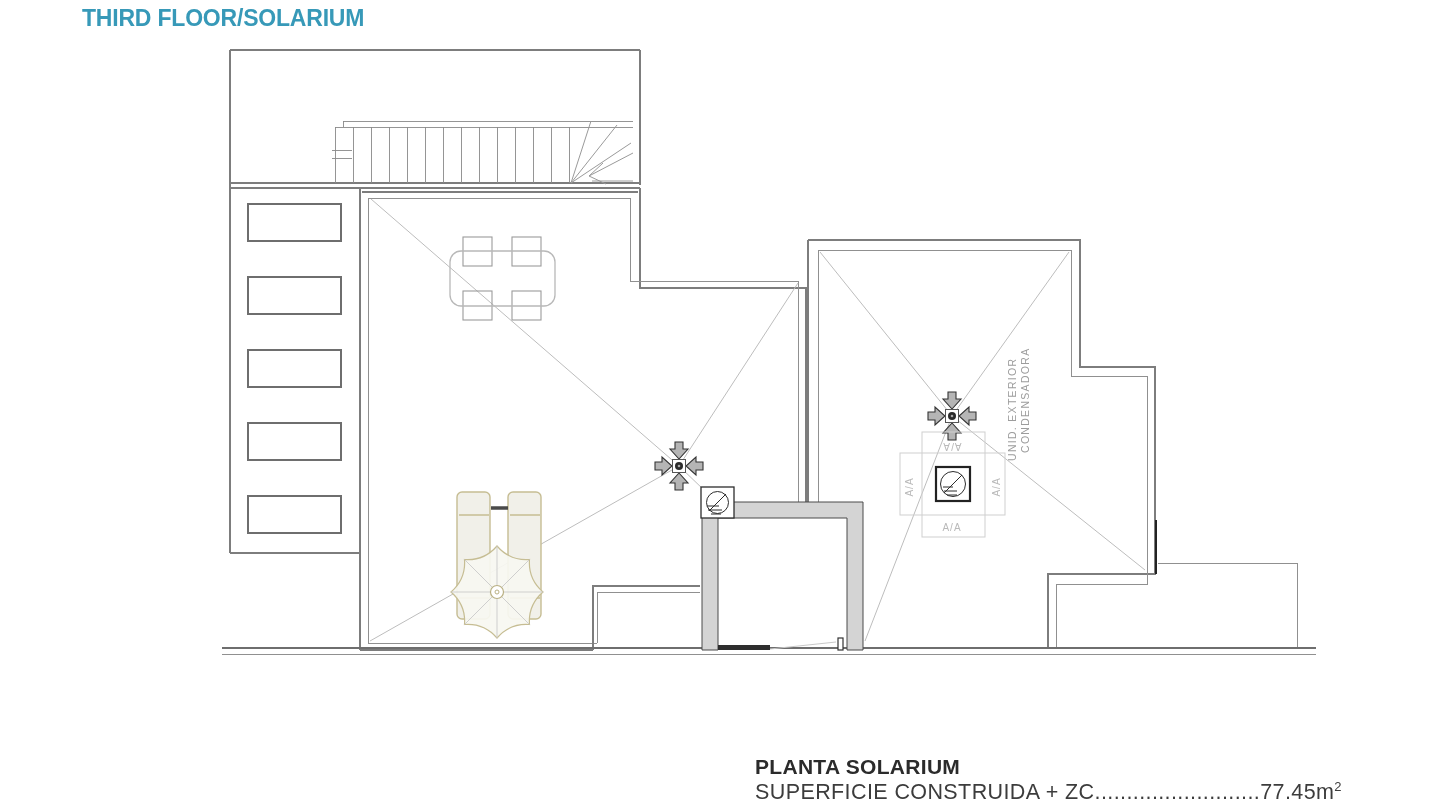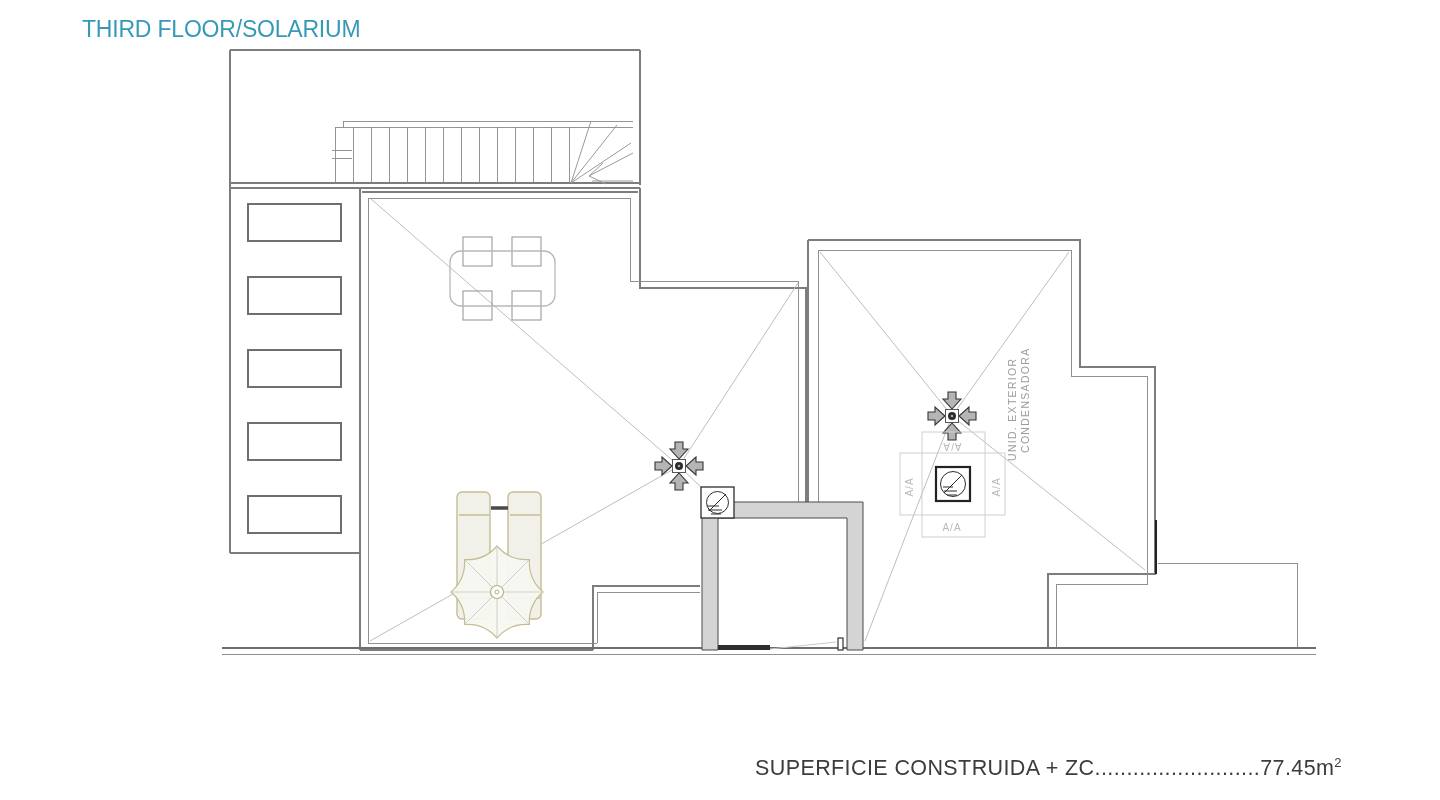--- a/index.html
+++ b/index.html
@@ -1,18 +1,18 @@
 <!DOCTYPE html>
 <html><head>
 <meta charset="utf-8">
 <style>
   html,body{margin:0;padding:0;background:#fff;}
   body{width:1440px;height:800px;overflow:hidden;position:relative;
        font-family:"Liberation Sans", sans-serif;}
-  .page-title{position:absolute;left:82px;top:16px;font-size:23px;font-weight:400;
+  .page-title{position:absolute;left:82px;top:5px;font-size:23px;font-weight:700;
        letter-spacing:-0.2px;color:#3799b8;white-space:nowrap;}
   svg{position:absolute;left:0;top:0;}
   
   .w  {stroke:#7d7d7d;stroke-width:1.1;fill:none;}
   .wi {stroke:#909090;stroke-width:1;fill:none;}
   .crisp{shape-rendering:crispEdges;}
   .mid{stroke:#6e6e6e;stroke-width:1.2;fill:none;}
   .slope{stroke:#bdbdbd;stroke-width:1;fill:none;}
   .lt {stroke:#cfcfcf;stroke-width:1;fill:none;}
   .dk {stroke:#222;fill:none;}
@@ -162,14 +162,15 @@
       <circle cx="717.5" cy="502.5" r="11" class="symln" stroke-width="1.2" fill="#fff"></circle>
       <path class="symln" d="M709,511 L726,494 M707,506 H719 M708,510 H722 M711,514 H721"></path>
     </g>
     <rect x="718" y="645" width="52" height="5" fill="#2e2e2e"></rect>
     <path d="M770,649 L836,642" stroke="#c9c9c9" stroke-width="1" fill="none"></path>
     <rect x="838" y="638" width="5" height="12" fill="#fff" stroke="#333" stroke-width="1.2"></rect>
   </g>
 </svg>
 
 <div class="caption">
+  <div class="line1">PLANTA SOLARIUM</div>
   <div class="line2"><span>SUPERFICIE CONSTRUIDA + ZC</span><span>..........................</span><span>77.45m</span><sup>2</sup></div>
 </div>
 
 </body></html>

